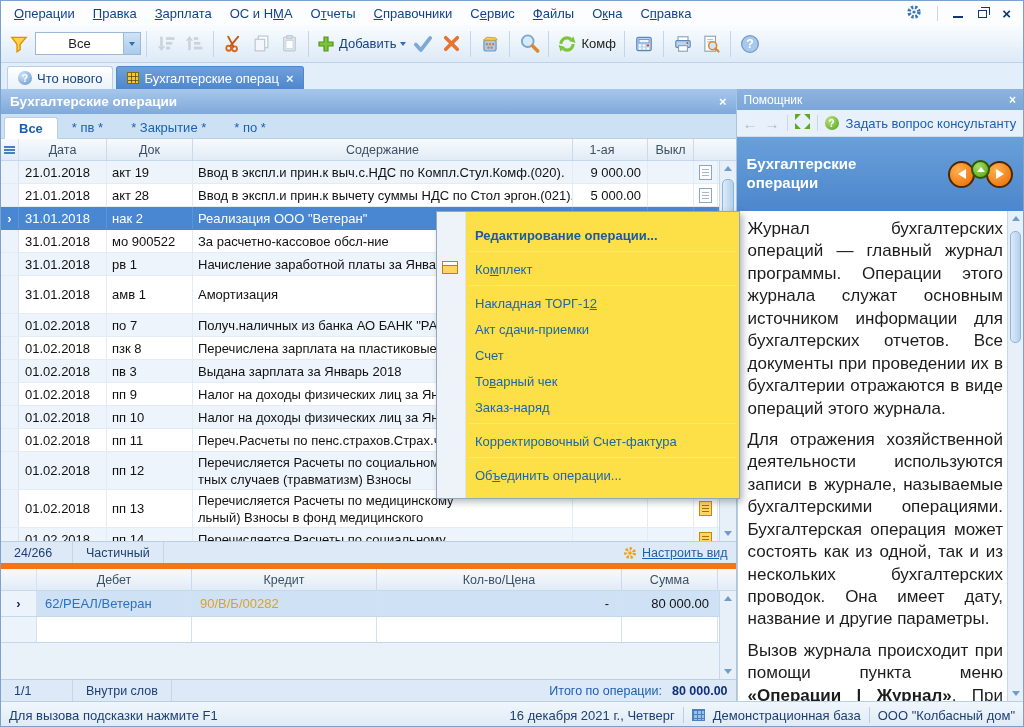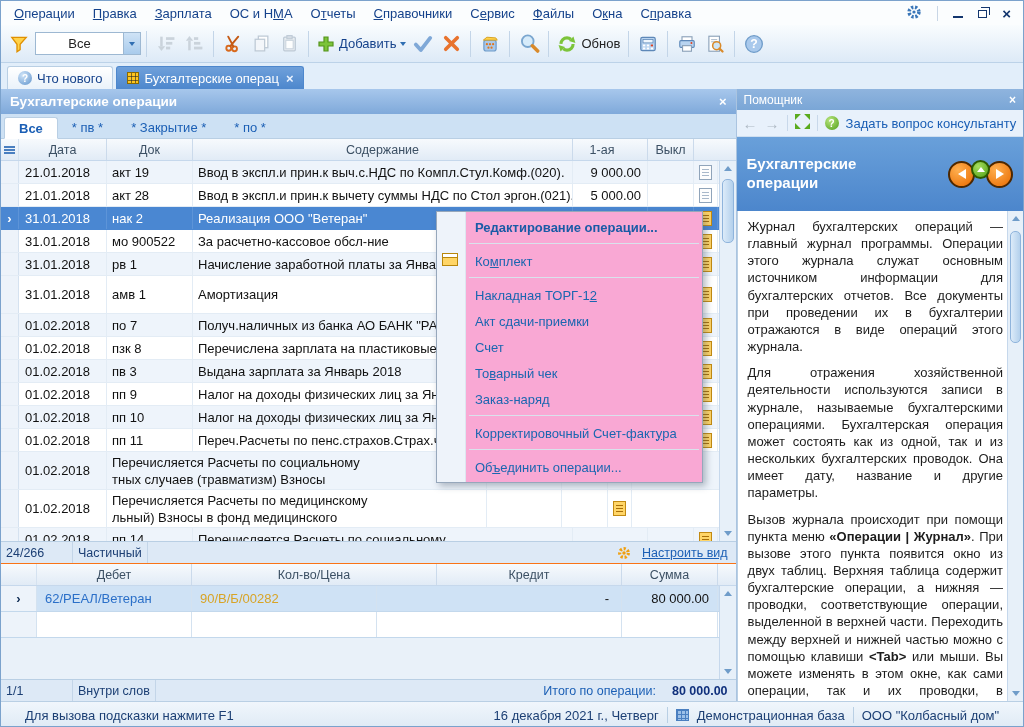--- a/index.html
+++ b/index.html
@@ -77,46 +77,46 @@
 
 .vscroll{position:absolute;top:0;right:0;bottom:0;width:17px;background:#e7f0f9;border-left:1px solid #c6d8ec}
 .vscroll.slim{width:16px}
 .sb-btn{height:15px;display:flex;align-items:center;justify-content:center}
 .sb-bottom{position:absolute;bottom:0;left:0;right:0}
 .tri-up{width:0;height:0;border-left:4px solid transparent;border-right:4px solid transparent;border-bottom:5px solid #6f9cc9}
 .tri-down{width:0;height:0;border-left:4px solid transparent;border-right:4px solid transparent;border-top:5px solid #6f9cc9}
 .sb-thumb{position:absolute;left:2px;right:2px;border-radius:5px;background:linear-gradient(90deg,#dcebf9,#b3d0ec);border:1px solid #8fb4dc}
 
 .strip{height:22px;background:#dde9f6;border-top:1px solid #b9cfe4;display:flex;align-items:center;color:#1c3f74;font-size:12.5px;flex:none}
-.strip-cell{padding:0 5px;height:100%;display:flex;align-items:center;border-right:1px solid #c3d5e8;white-space:nowrap}
-.strip-right{margin-left:auto;display:flex;align-items:center;gap:11px;padding-right:8px}
+.strip-cell{padding:0 13px;height:100%;display:flex;align-items:center;border-right:1px solid #c3d5e8;white-space:nowrap}
+.strip-right{margin-left:auto;display:flex;align-items:center;gap:5px;padding-right:8px}
 .link{color:#1b5fb5;text-decoration:underline}
 
-.ptable{height:116px;background:#e9f1f9;position:relative;flex:none;border-top:1px solid #f97316}
+.ptable{height:116px;background:#e9f1f9;position:relative;flex:none;border-top:6px solid #f97316}
 .p-gutter{width:36px;background:#edf3fa;border-right:1px solid #d5e2f0;justify-content:center;font-weight:bold;color:#0d2a52}
 .p-debit{width:155px;padding-left:8px}
 .p-credit{width:185px;padding-left:8px}
 .p-qty{width:245px;justify-content:flex-end;padding-right:12px}
 .p-sum{width:96px;justify-content:flex-end;padding-right:8px}
 .prow{display:flex;height:26px;background:#cfe2f5;border-bottom:1px solid #c3d8ec}
 .prow.empty{background:#fff}
 .prow .cell{border-right:1px solid #d4e2f0}
 .debit-txt{color:#2a6fc8}
 .credit-txt{color:#d8a426}
 .total-label{color:#1b5fb5}
 .total-value{color:#10307c;font-weight:bold;margin-left:5px}
 
-.statusbar{height:27px;background:linear-gradient(#f0f6fc,#dfeaf5);border-top:1px solid #b9cfe4;display:flex;align-items:center;color:#1c3f74;padding:0 24px}
+.statusbar{height:27px;background:linear-gradient(#f0f6fc,#dfeaf5);border-top:1px solid #b9cfe4;display:flex;align-items:center;color:#1c3f74;padding:0 8px}
 .sb-right{margin-left:auto;display:flex;align-items:center;gap:8px}
 .sb-seg-sep{width:1px;height:16px;background:#b9cfe4}
 .grid-ic{width:13px;height:12px;background:#9cc0e8;border:1px solid #4a7fc0;
   background-image:linear-gradient(#4a7fc0 1px,transparent 1px),linear-gradient(90deg,#4a7fc0 1px,transparent 1px);background-size:4px 4px}
 
-.cmenu{position:absolute;left:435px;top:210px;width:267px;background:#f9a8d4;border:1px solid #96a7bb;
-  box-shadow:3px 3px 7px rgba(70,85,105,.4);z-index:60;padding:2px 0}
+.cmenu{position:absolute;left:435px;top:210px;width:304px;background:#fde047;border:1px solid #96a7bb;
+  box-shadow:3px 3px 7px rgba(70,85,105,.4);z-index:60;padding:10px 0}
 .cmenu::before{content:"";position:absolute;left:0;top:0;bottom:0;width:28px;background:#eef3fa;border-right:1px solid #dde6f0}
 .cm-item{position:relative;height:26px;display:flex;align-items:center;padding-left:38px;color:#1a66b0}
 .cm-item.bold{font-weight:bold;color:#1a5ba6}
 .cm-sep{height:1px;background:#d9e2ec;margin:3px 3px 4px 32px;position:relative}
 .cm-ic{position:absolute;left:5px;top:50%;transform:translateY(-50%)}
 .ic-komplekt{display:inline-block;width:16px;height:13px;background:#ffd567;border:1px solid #b8860b;position:relative}
 .ic-komplekt::before{content:"";position:absolute;top:0;left:0;right:0;height:3px;background:#fff;border-bottom:1px solid #b8860b}
 
 .assistant{width:287px;display:flex;flex-direction:column;background:#fff}
 .as-title{height:21px;background:linear-gradient(#8fb4de,#7aa6d6);color:#fff;display:flex;align-items:center;padding:0 7px;font-size:12px;flex:none}
@@ -128,21 +128,21 @@
 .topic-title{font-weight:bold;font-size:15px;width:152px;line-height:1.25}
 .topic-nav{margin-left:auto;display:flex;align-items:center}
 .nav-circle{width:27px;height:27px;border-radius:50%;background:radial-gradient(circle at 35% 30%,#ffb050,#e86a00);
   border:2px solid #4e2800;display:flex;align-items:center;justify-content:center}
 .nav-green{width:19px;height:19px;border-radius:50%;background:radial-gradient(circle at 35% 30%,#a8e060,#4e9e14);
   border:2px solid #2d5a00;margin:-10px -4px 0 -4px;z-index:2;display:flex;align-items:center;justify-content:center}
 .tw-left{width:0;height:0;border-top:5px solid transparent;border-bottom:5px solid transparent;border-right:8px solid #fff}
 .tw-right{width:0;height:0;border-top:5px solid transparent;border-bottom:5px solid transparent;border-left:8px solid #fff}
 .tw-up{width:0;height:0;border-left:4px solid transparent;border-right:4px solid transparent;border-bottom:5px solid #fff}
 .as-content{flex:1;position:relative;border-left:1px solid #b9cfe4;overflow:hidden;background:#fff}
-.as-text{position:absolute;top:7px;left:10px;right:20px;bottom:0;text-align:justify;font-size:13px;line-height:1.32;color:#1c1c1c}
+.as-text{position:absolute;top:7px;left:10px;right:20px;bottom:0;text-align:justify;font-size:17px;line-height:1.32;color:#1c1c1c}
 .as-p{margin-bottom:9px}
 u{text-decoration:underline}
 </style>
 </head>
 <body>
 
 <div id="app">
 
   <div class="menubar">
     <div id="menubar-items" style="display:flex">
@@ -260,21 +260,21 @@
           <line x1="11.5" y1="11" x2="16" y2="15.5" stroke="#d98a2b" stroke-width="3" stroke-linecap="round"></line>
         </svg>
     </span>
     <span class="tsep"></span>
     <span class="tbtn">
       <svg width="20" height="20" viewBox="0 0 18 18">
           <circle cx="9" cy="9" r="5.5" stroke="#7cc43a" stroke-width="2.8" fill="none" stroke-dasharray="12 5"></circle>
           <polygon points="14.8,2.2 16.6,8.2 10.8,6.2" fill="#7cc43a"></polygon>
           <polygon points="3.2,15.8 1.4,9.8 7.2,11.8" fill="#7cc43a"></polygon>
         </svg>
-      <span class="tlabel" style="color:#222">Обнов</span>
+      <span class="tlabel" style="color:#222">Комф</span>
     </span>
     <span class="tsep"></span>
     <span class="tbtn">
       <svg width="20" height="20" viewBox="0 0 18 18">
           <rect x="2.5" y="3" width="13" height="12" rx="1.5" fill="#b9d4f0" stroke="#5e88b8" stroke-width="1.1"></rect>
           <rect x="4.5" y="5" width="9" height="3" fill="#eef6fd" stroke="#5e88b8" stroke-width=".7"></rect>
           <rect x="4.5" y="9.5" width="2" height="1.6" fill="#fff"></rect>
           <rect x="8" y="9.5" width="2" height="1.6" fill="#fff"></rect>
           <rect x="11.5" y="9.5" width="2" height="1.6" fill="#e0401e"></rect>
           <rect x="4.5" y="12.2" width="2" height="1.6" fill="#fff"></rect>
@@ -479,33 +479,35 @@
               <div class="cell c-content">Переч.Расчеты по пенс.страхов.Страх.ча</div>
               <div class="cell c-sum"></div>
               <div class="cell c-off"></div>
               <div class="cell c-icval">
                 <span class="doc-ic orange"></span>
               </div>
             </div>
             <div class="jrow alt tall">
               <div class="cell c-gutter"></div>
               <div class="cell c-date">01.02.2018</div>
+              <div class="cell c-doc">пп 12</div>
               <div class="cell c-content multi">
                 <div>Перечисляется Расчеты по социальному</div>
                 <div>тных случаев (травматизм) Взносы</div>
               </div>
               <div class="cell c-sum"></div>
               <div class="cell c-off"></div>
               <div class="cell c-icval">
                 <span class="doc-ic"></span>
               </div>
             </div>
             <div class="jrow tall">
               <div class="cell c-gutter"></div>
               <div class="cell c-date">01.02.2018</div>
+              <div class="cell c-doc">пп 13</div>
               <div class="cell c-content multi">
                 <div>Перечисляется Расчеты по медицинскому</div>
                 <div>льный) Взносы в фонд медицинского</div>
               </div>
               <div class="cell c-sum"></div>
               <div class="cell c-off"></div>
               <div class="cell c-icval">
                 <span class="doc-ic orange"></span>
               </div>
             </div>
@@ -541,22 +543,22 @@
               <circle cx="6.5" cy="6.5" r="1.6" fill="#f0a010"></circle>
             </svg>
           <span class="link">Настроить вид</span>
         </div>
       </div>
 
       <div class="ptable">
         <div class="jheader">
           <div class="hcell p-gutter" style="background:linear-gradient(#f7fafd,#e1ebf6)"></div>
           <div class="hcell p-debit" style="justify-content:center;padding-left:0">Дебет</div>
+          <div class="hcell p-credit" style="justify-content:center;padding-left:0">Кредит</div>
           <div class="hcell p-qty" style="justify-content:center;padding-right:0">Кол-во/Цена</div>
-          <div class="hcell p-credit" style="justify-content:center;padding-left:0">Кредит</div>
           <div class="hcell p-sum" style="justify-content:center;padding-right:0">Сумма</div>
           <div class="hcell" style="width:17px;border-right:none"></div>
         </div>
         <div id="postings-rows">
             <div class="prow">
               <div class="cell p-gutter">›</div>
               <div class="cell p-debit debit-txt">62/РЕАЛ/Ветеран</div>
               <div class="cell p-credit credit-txt">90/В/Б/00282</div>
               <div class="cell p-qty">-</div>
               <div class="cell p-sum">80 000.00</div>

